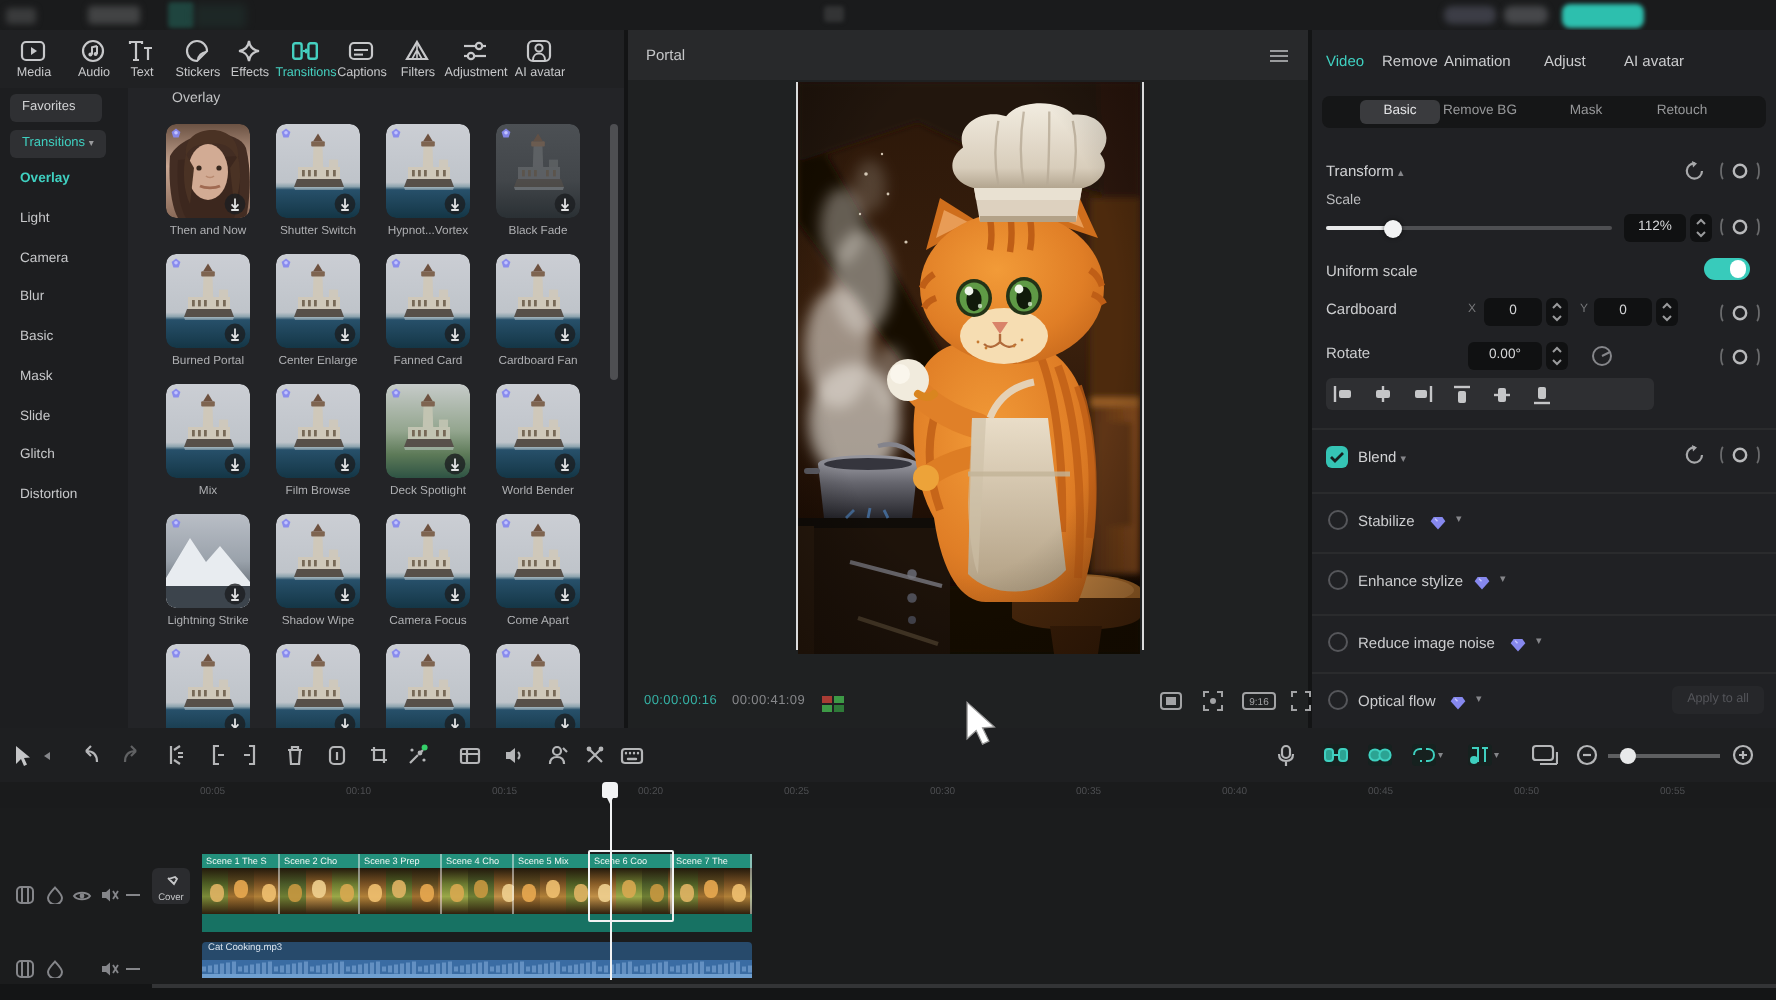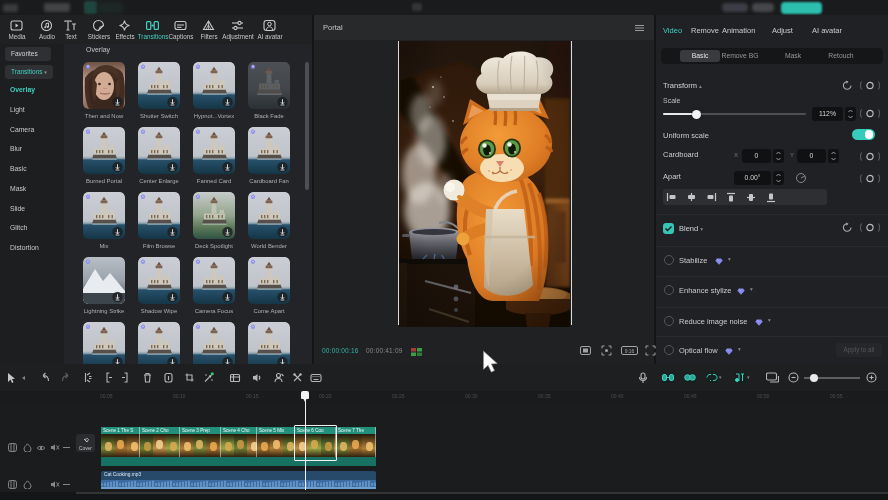--- a/index.html
+++ b/index.html
@@ -929,21 +929,21 @@
         <path d="M3.5 5 L5.5 3 L7.5 5 M3.5 9 L5.5 11 L7.5 9" stroke="#9a9b9d" stroke-width="1" fill="none"></path>
       </svg>
     </div>
     <div class="abs" style="left: 203px; top: 136px; width: 22px; height: 11px;">
       <svg width="22" height="11" viewBox="0 0 22 11">
         <path d="M2.5 1.5 C1.2 2.8 1.2 8.2 2.5 9.5" stroke="#6a6b6d" stroke-width="0.9" fill="none"></path>
         <circle cx="11" cy="5.5" r="3.1" fill="none" stroke="#b8b9bb" stroke-width="1.2"></circle>
         <path d="M19.5 1.5 C20.8 2.8 20.8 8.2 19.5 9.5" stroke="#6a6b6d" stroke-width="0.9" fill="none"></path>
       </svg>
     </div>
-    <div class="abs" style="left: 7px; top: 157px; font-size: 7.5px; color: rgb(203, 204, 206);">Apart</div>
+    <div class="abs" style="left: 7px; top: 157px; font-size: 7.5px; color: rgb(203, 204, 206);">Rotate</div>
     <div class="abs" style="left: 78px; top: 156px; width: 37px; height: 14px; background: rgb(16, 17, 18); border-radius: 3px; color: rgb(213, 214, 216); font-size: 6.8px; text-align: center; line-height: 14px;">0.00°</div>
     <div class="abs" style="left: 117px; top: 156px; width: 11px; height: 14px; background: rgb(16, 17, 18); border-radius: 3px;">
       <svg width="11" height="14" viewBox="0 0 11 14">
         <path d="M3.5 5 L5.5 3 L7.5 5 M3.5 9 L5.5 11 L7.5 9" stroke="#9a9b9d" stroke-width="1" fill="none"></path>
       </svg>
     </div>
     <div class="abs" style="left: 139px; top: 157px; width: 12px; height: 12px;">
       <svg width="12" height="12">
         <circle cx="6" cy="6" r="4.5" fill="none" stroke="#85868a" stroke-width="1"></circle>
         <line x1="6" y1="6" x2="10" y2="4" stroke="#85868a" stroke-width="1"></line>

